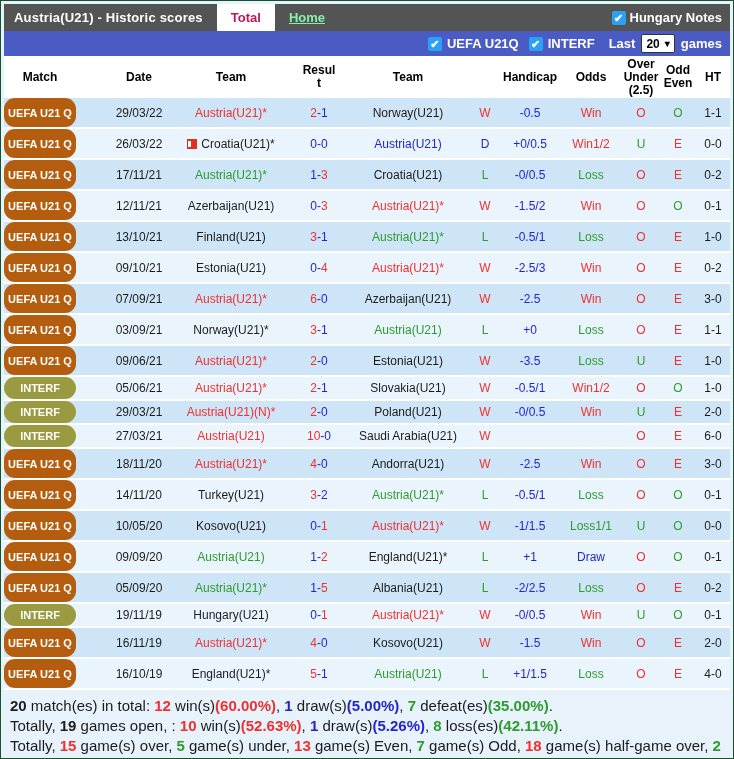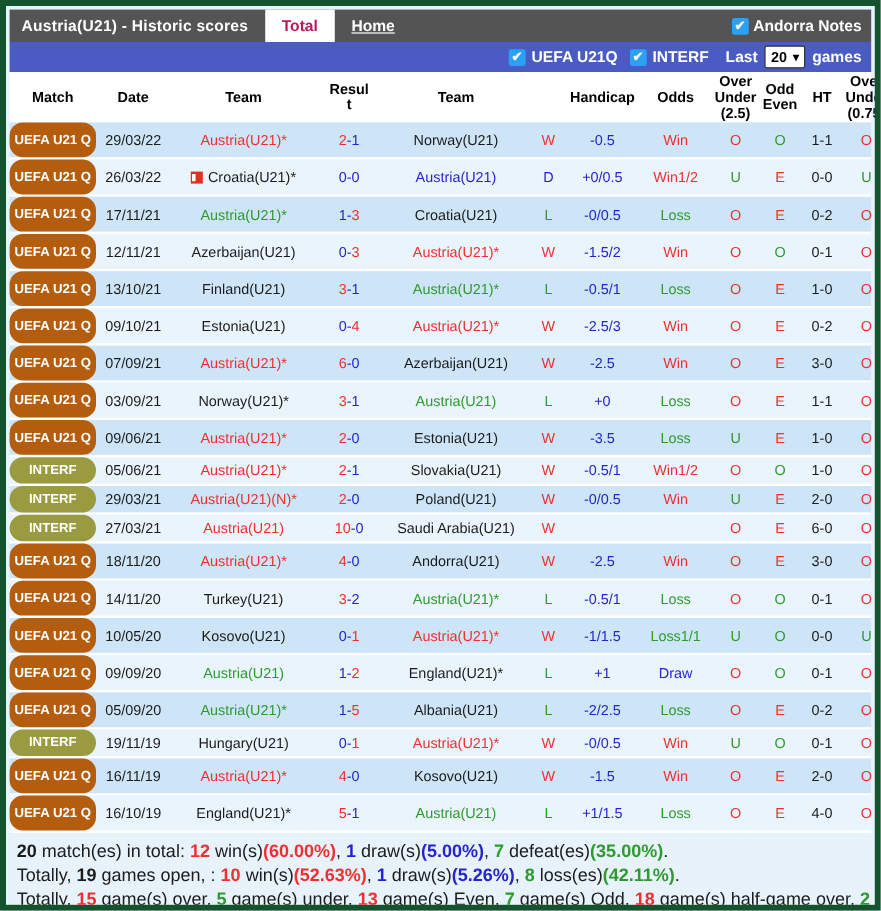--- a/index.html
+++ b/index.html
@@ -1,34 +1,34 @@
 <!DOCTYPE html>
 <html style="--accent_blue: #4a5bc4; --badge_orange: #b45d0e; --badge_olive: #9a9a40; --row_dark: #cee5f7; --row_light: #eaf4fc; --checkbox_blue: #2aa1f4; --red: #f03030; --green: #2e9b2e; --blue: #2525cd;"><head>
 <meta charset="utf-8">
 <style>
   * { margin:0; padding:0; box-sizing:border-box; }
   html,body { background:#fff; }
   body { font-family:"Liberation Sans", sans-serif; }
   .page {
     width:734px; height:759px;
     background:#e7f2fb;
-    border:5px solid #14532d;
+    border:1px solid #14532d;
     padding:3px;
     overflow:hidden;
   }
   
   .title-bar {
     height:27px; background:#545454;
     display:flex; align-items:center;
     color:#fff; font-size:13px; font-weight:bold;
   }
   .title-bar .title { padding:0 14px 0 10px; letter-spacing:.2px; }
   .tab {
     height:27px; display:flex; align-items:center;
-    padding:0 14px; cursor:pointer; color:#ffffff;
+    padding:0 14px; cursor:pointer; color:#86efac;
   }
   .tab.active { background:#fff; color:#be185d; }
   .tab.link span { text-decoration:underline; }
   .spacer { flex:1; }
   .checkbox {
     width:14px; height:14px; background:var(--checkbox_blue);
     color:#fff; font-size:11px; line-height:14px; text-align:center;
     display:inline-block; border-radius:2px; margin-right:4px; cursor:pointer;
   }
   .bar-label { margin-right:8px; }
@@ -46,21 +46,21 @@
     padding:0 4px; font-size:12px; cursor:pointer; border-radius:2px;
   }
   .dropdown .chevron-down-icon { margin-left:5px; font-size:10px; }
   .filter-bar .games-label { margin:0 8px 0 6px; }
   
   .table { background:#fff; }
   .thead { display:flex; align-items:center; height:42px; background:#fff; }
   .thead .cell { font-weight:bold; font-size:12px; color:#000; line-height:13px; }
   .cell { text-align:center; flex:none; }
   .col-match   { width:72px; }
-  .col-date    { width:62px; }
+  .col-date    { width:62px;margin-left:32px; }
   .col-team    { width:122px; }
   .col-result  { width:54px; }
   .col-team2   { width:124px; }
   .col-wl      { width:30px; }
   .col-handicap{ width:60px; }
   .col-odds    { width:62px; }
   .col-ou25    { width:38px; }
   .col-oe      { width:36px; }
   .col-ht      { width:34px; }
   .col-ou075   { width:40px; }
@@ -105,21 +105,21 @@
   <div class="title-bar">
     <span class="title">Austria(U21) - Historic scores</span>
     <div class="tab active">
       <span>Total</span>
     </div>
     <div class="tab link">
       <span>Home</span>
     </div>
     <div class="spacer"></div>
     <span class="checkbox">✔</span>
-    <span class="bar-label">Andorra Notes</span>
+    <span class="bar-label">Hungary Notes</span>
   </div>
 
   <div class="filter-bar">
     <span class="checkbox">✔</span>
     <span>UEFA U21Q</span>
     <span class="checkbox">✔</span>
     <span>INTERF</span>
     <span class="last-label">Last</span>
     <div class="dropdown">
       <span>20</span>

